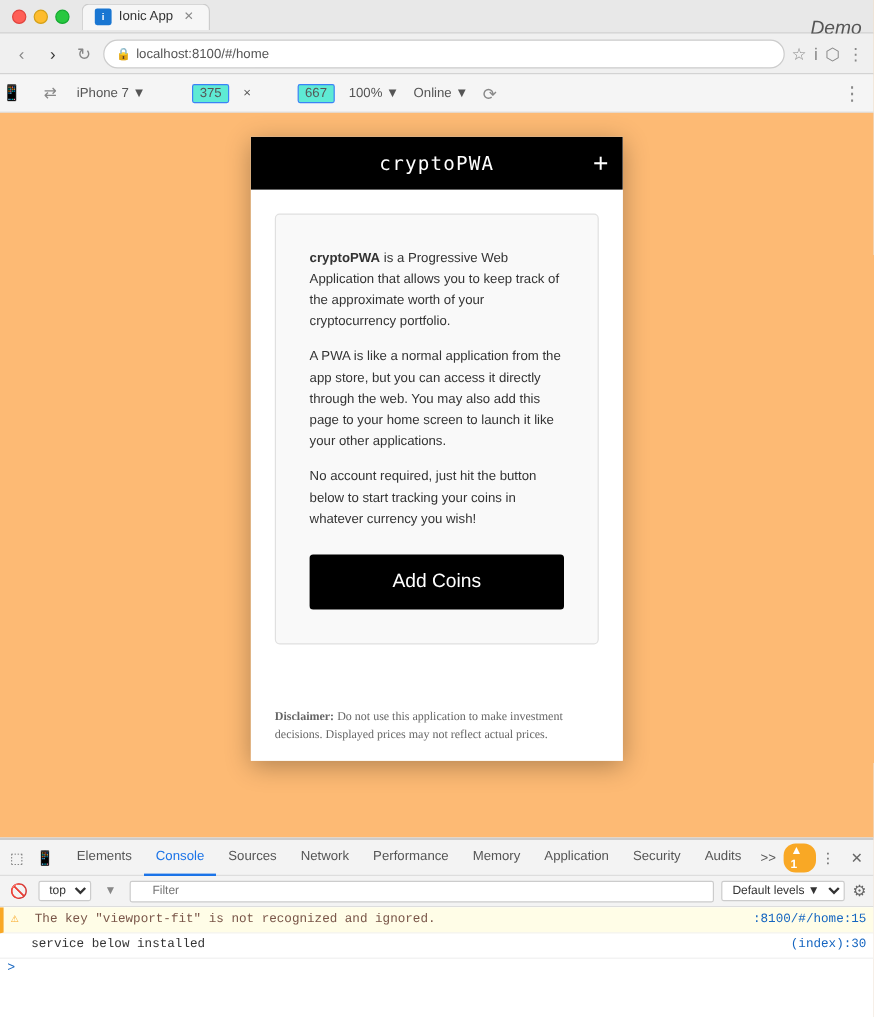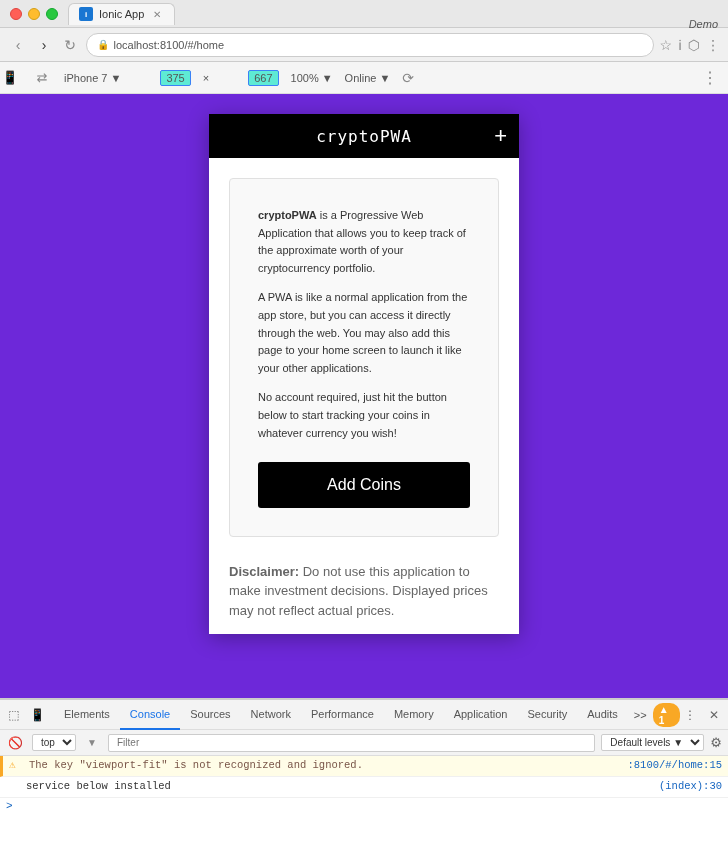--- a/index.html
+++ b/index.html
@@ -79,21 +79,21 @@
       height: 14px;
       display: flex;
       align-items: center;
       justify-content: center;
       color: #888;
       font-size: 10px;
       cursor: pointer;
     }
     .demo-label {
       margin-left: auto;
-      font-size: 11px;
+      font-size: 16px;
       color: #555;
       font-style: italic;
       margin-top: 20px;
     }
 
     
     .address-bar {
       background: #f0f0f0;
       height: 34px;
       display: flex;
@@ -165,21 +165,21 @@
     .toolbar-right {
       margin-left: auto;
       padding-right: 10px;
       color: #888;
       font-size: 16px;
     }
 
     
     .viewport-wrapper {
       flex: 1;
-      background: #6d28d9;
+      background: #fdba74;
       display: flex;
       justify-content: center;
       align-items: flex-start;
       padding: 20px 0;
       overflow: hidden;
     }
 
     .phone-frame {
       width: 310px;
       background: white;
@@ -250,23 +250,24 @@
       cursor: pointer;
       border-radius: 3px;
       margin-top: 8px;
     }
 
     .app-footer {
       padding: 10px 20px 14px;
       background: white;
     }
     .disclaimer {
-      font-size: 13px;
+      font-size: 10px;
       color: #666;
       line-height: 1.5;
+      font-family: Liberation Serif, serif;
     }
     .disclaimer strong {
       font-weight: bold;
     }
 
     
     .devtools {
       background: #f3f3f3;
       border-top: 2px solid #ccc;
       height: 165px;
@@ -354,21 +355,21 @@
       color: #333;
       cursor: pointer;
     }
     .dt-filter {
       flex: 1;
       background: white;
       border: 1px solid #ccc;
       border-radius: 2px;
       height: 18px;
       font-size: 10px;
-      padding: 0 8px;
+      padding: 0 18px;
       color: #999;
     }
     .dt-levels {
       background: white;
       border: 1px solid #ccc;
       border-radius: 2px;
       font-size: 10px;
       padding: 1px 4px;
       color: #333;
       cursor: pointer;

